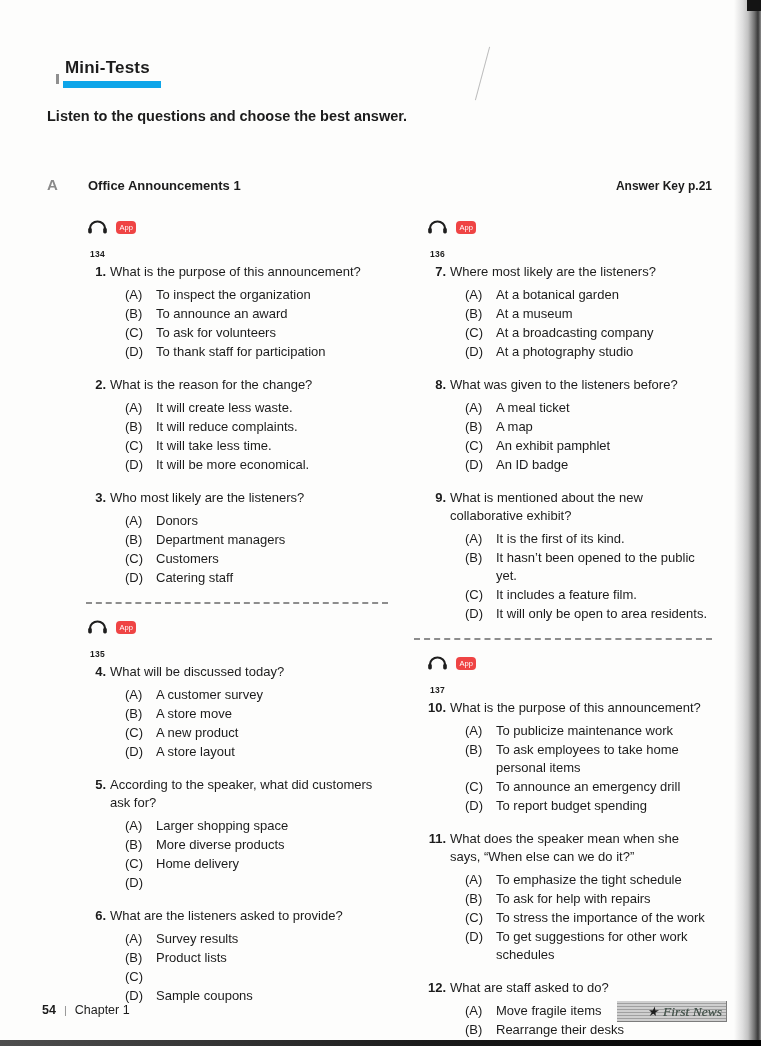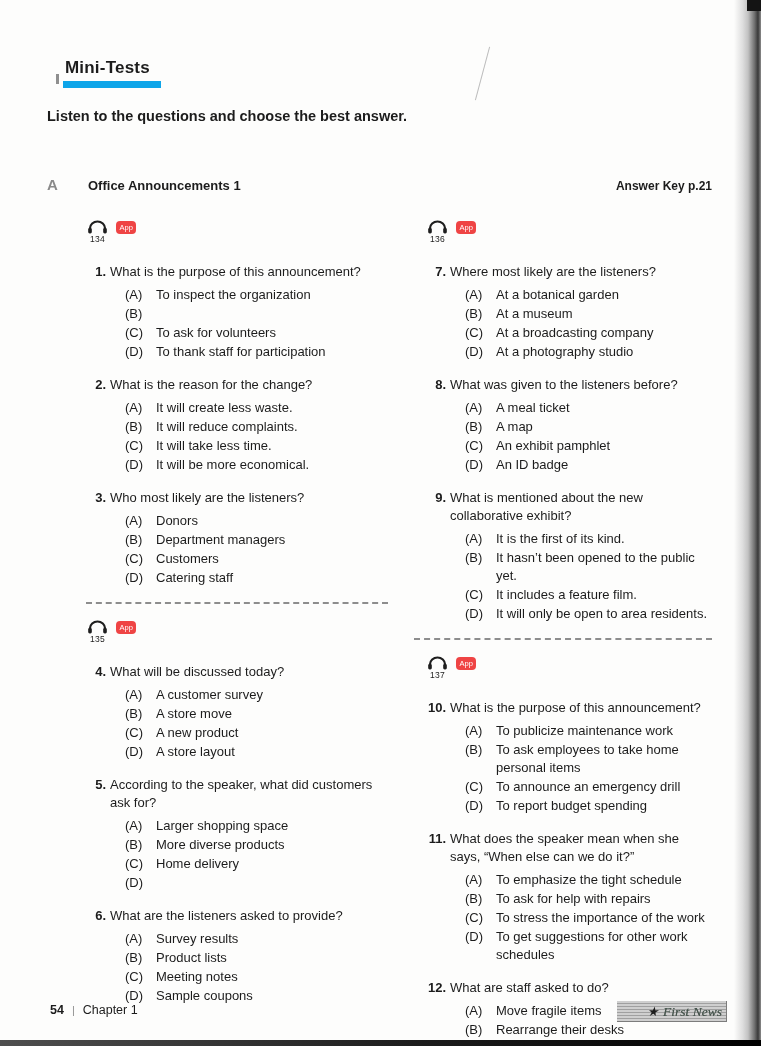--- a/index.html
+++ b/index.html
@@ -25,33 +25,33 @@
   .section-row{display:flex;align-items:baseline;margin-top:27px;}
   .sec-letter{width:41px;font-size:15px;font-weight:bold;color:#8a8a8a;}
   .sec-title{font-size:13px;font-weight:bold;margin-top:27px;}
   .answer-key{margin-left:auto;font-size:12px;font-weight:bold;}
   
   .columns{display:grid;grid-template-columns:1fr 1fr;column-gap:22px;padding-left:39px;margin-top:27px;}
   .col-right{padding-left:16px;}
   
   .audio-row{display:flex;align-items:flex-start;gap:7px;margin-bottom:15px;height:28px;}
   .phone{display:flex;flex-direction:column;align-items:center;width:23px;}
-  .track{font-size:8.5px;font-weight:normal;line-height:9px;margin-top:1px;letter-spacing:.2px;}
+  .track{font-size:8.5px;font-weight:bold;line-height:9px;margin-top:16px;letter-spacing:.2px;}
   .app-badge{background:#ef4444;color:#fff;font-size:7.5px;font-weight:normal;
     border-radius:4px;padding:2.5px 3.5px;line-height:8px;margin-top:1px;}
   
   .q{display:grid;grid-template-columns:20px 1fr;column-gap:4px;margin-bottom:14px;}
   .qnum{font-weight:bold;text-align:right;font-size:13px;line-height:18px;}
   .qtext{font-size:13px;line-height:18px;}
   .opts{grid-column:2;margin-left:15px;margin-top:5px;}
   .opt{display:grid;grid-template-columns:31px 1fr;font-size:13px;line-height:18px;margin-bottom:1px;}
   .divider{border-top:2px dashed #8d8d8d;margin:10px 0 16px 0;}
   .col-right .divider{margin-left:-12px;}
   
-  .footer-left{position:absolute;left:50px;top:1003px;font-size:12.5px;display:flex;align-items:baseline;}
+  .footer-left{position:absolute;left:42px;top:1003px;font-size:12.5px;display:flex;align-items:baseline;}
   .pageno{font-weight:bold;}
   .footsep{color:#8d8d8d;margin:0 8px;font-size:11px;}
   .logo{position:absolute;right:34px;top:1001px;width:110px;height:21px;
     display:flex;align-items:center;justify-content:flex-end;padding-right:5px;box-sizing:border-box;
     background:repeating-linear-gradient(180deg,#cfcfcf 0px,#cfcfcf 1.5px,#a0a0a0 1.5px,#a0a0a0 3px);
     box-shadow:inset -1px -1px 0 #7c7c7c;}
   .logo-star{font-size:13px;color:#1e1e1e;margin-right:3px;transform:skewX(-12deg);line-height:13px;}
   .logo-text{font-family:"Liberation Serif",serif;font-style:italic;font-size:13.5px;color:#44524b;
     text-shadow:0 0 .6px #6a776f;white-space:nowrap;text-align:right;}
 </style>
@@ -93,20 +93,21 @@
         <div class="q">
           <span class="qnum">1.</span>
           <span class="qtext">What is the purpose of this announcement?</span>
           <div class="opts">
             <div class="opt">
                 <span>(A)</span>
                 <span>To inspect the organization</span>
               </div>
             <div class="opt">
                 <span>(B)</span>
+                <span>To announce an award</span>
               </div>
             <div class="opt">
                 <span>(C)</span>
                 <span>To ask for volunteers</span>
               </div>
             <div class="opt">
                 <span>(D)</span>
                 <span>To thank staff for participation</span>
               </div>
           </div>
@@ -224,21 +225,20 @@
             <div class="opt">
                 <span>(A)</span>
                 <span>Survey results</span>
               </div>
             <div class="opt">
                 <span>(B)</span>
                 <span>Product lists</span>
               </div>
             <div class="opt">
                 <span>(C)</span>
-                <span>Meeting notes</span>
               </div>
             <div class="opt">
                 <span>(D)</span>
                 <span>Sample coupons</span>
               </div>
           </div>
         </div>
 
       </div>
 

